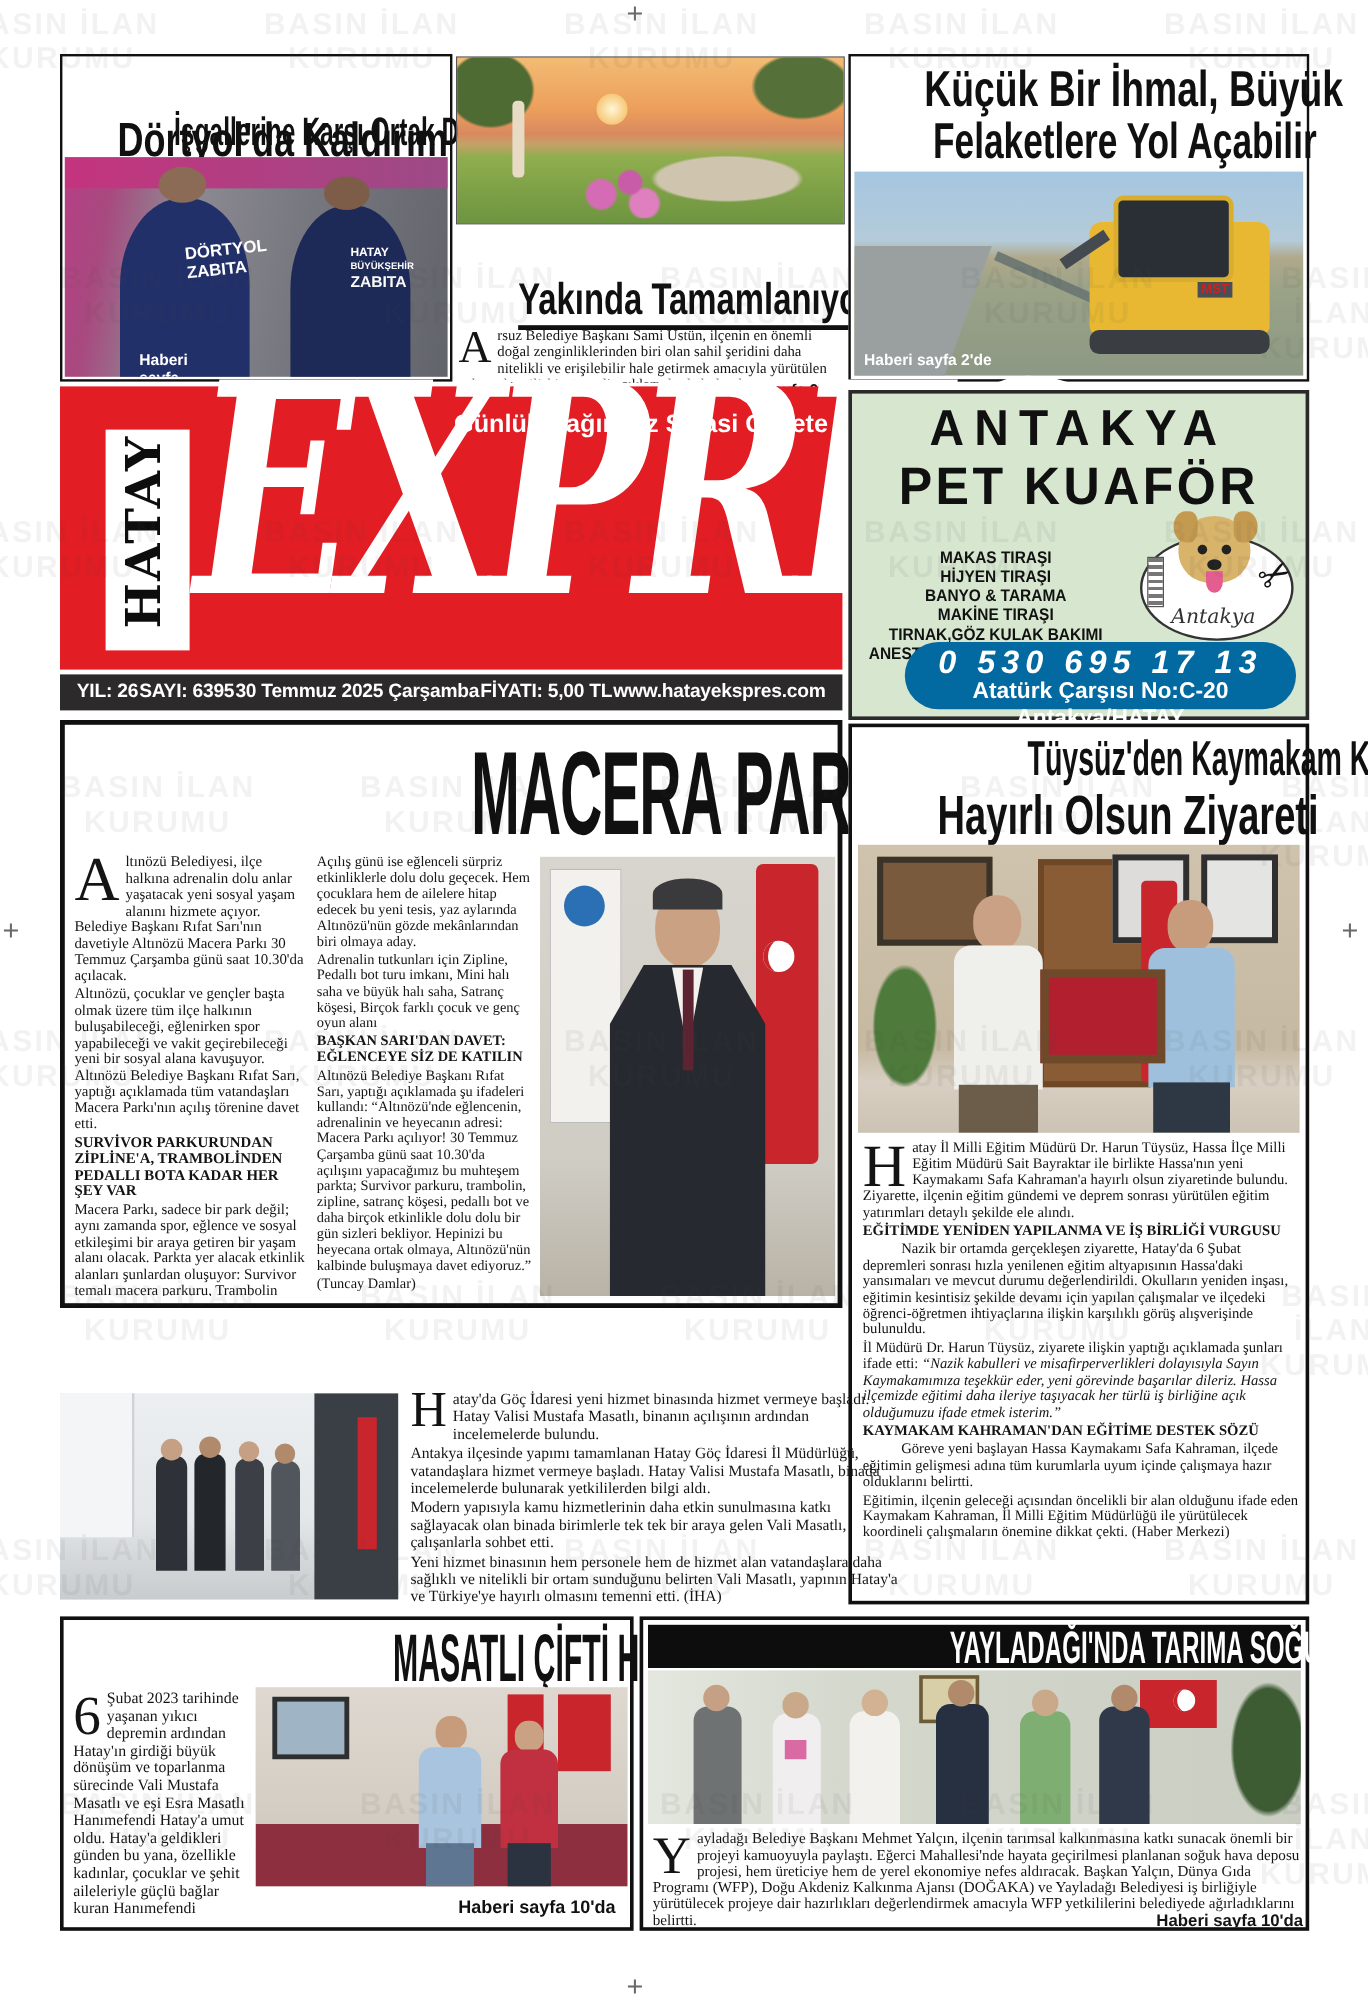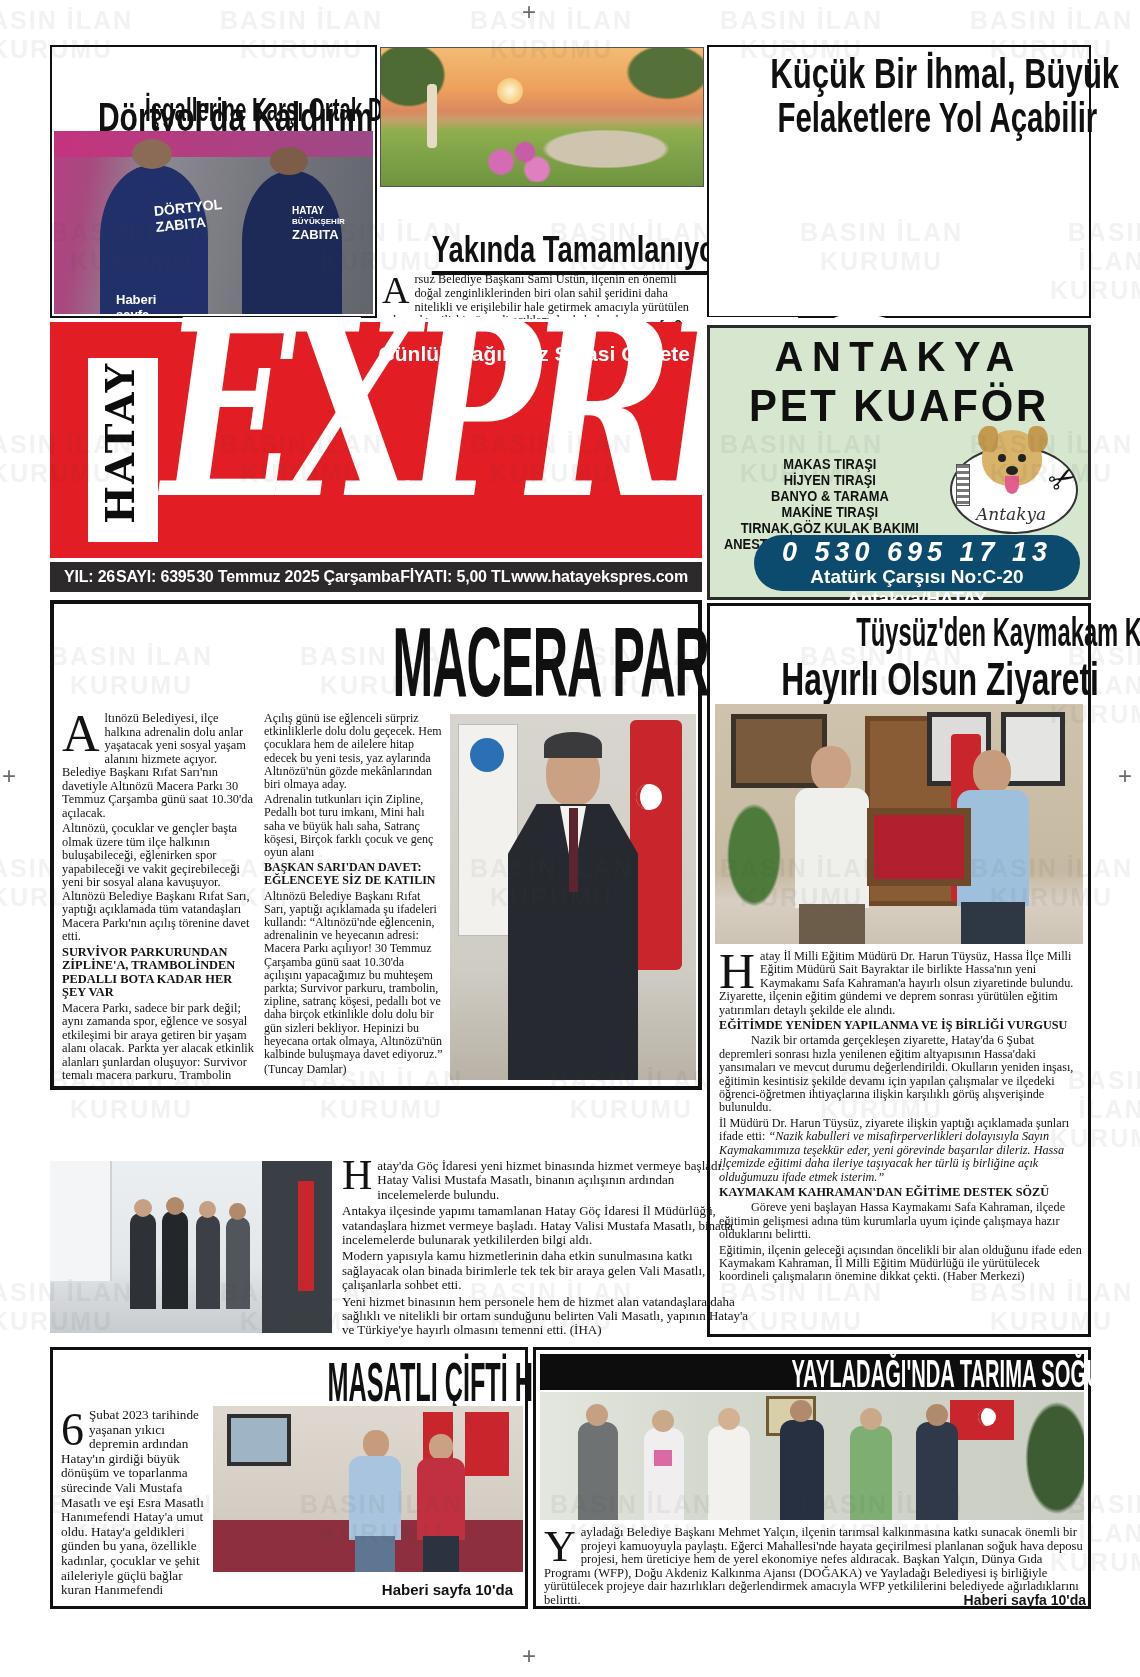--- a/index.html
+++ b/index.html
@@ -174,20 +174,30 @@
     <div class="cap-b" style="right:2px;top:272px;font-size:13px;">Haberi sayfa 2'de</div>
   </div>
 
   <div class="box" style="left:707px;top:45px;width:384px;height:273px;">
     <div class="hlwrap" style="top:6px;height:38px;">
       <span class="hl" style="font-size:42px;transform:scale(0.74,1);">Küçük Bir İhmal, Büyük</span>
     </div>
     <div class="hlwrap" style="top:50px;height:38px;">
       <span class="hl" style="font-size:42px;transform:scale(0.70,1);">Felaketlere Yol Açabilir</span>
     </div>
+    <div class="photo" style="left:3px;top:96px;width:374px;height:170px;background:linear-gradient(#a5c6e0 0%,#b4cbd9 34%,#b0a98c 42%,#9aa287 58%,#8d9884 100%);">
+      <div style="left:0;top:62px;width:150px;height:108px;background:linear-gradient(110deg,#9aa0a0 60%,transparent 61%);"></div>
+      <div style="left:118px;top:66px;width:120px;height:8px;background:#6f7a74;transform:rotate(24deg);transform-origin:left;"></div>
+      <div style="left:196px;top:42px;width:150px;height:96px;background:#e8b832;border-radius:10px;"></div>
+      <div style="left:216px;top:20px;width:92px;height:64px;background:#2a2f36;border-radius:8px;border:4px solid #d9ad2e;"></div>
+      <div style="left:196px;top:132px;width:150px;height:20px;background:#3a3d42;border-radius:8px;"></div>
+      <div style="left:170px;top:60px;width:44px;height:10px;background:#454a50;transform:rotate(-34deg);"></div>
+      <div class="cap-w" style="left:286px;top:92px;font-size:11px;color:#c22;background:#4a4f55;padding:0 3px;">MST</div>
+      <div class="cap-w" style="left:8px;bottom:5px;font-size:13px;">Haberi sayfa 2'de</div>
+    </div>
   </div>
 
   <div class="abs" style="left:50px;top:322px;width:652px;height:236px;background:#e21d23;">
     <div class="abs" style="left:38px;top:36px;width:70px;height:184px;background:#ffffff;">
       <span style="position:absolute;left:8px;top:4px;writing-mode:vertical-rl;transform:rotate(180deg);font-family:'DejaVu Serif',serif;font-weight:bold;font-size:40px;letter-spacing:2px;color:#0d0d0d;">HATAY</span>
     </div>
     <div class="abs" style="left:112px;bottom:2px;height:210px;">
       <span style="display:inline-block;font-family:'DejaVu Serif',serif;font-style:italic;font-weight:bold;font-size:200px;line-height:0.82;letter-spacing:-14px;color:#ffffff;transform:scale(0.88,1.22);transform-origin:left bottom;">EXPRES</span>
     </div>
     <div class="abs" style="right:12px;top:20px;font-family:'Liberation Sans',sans-serif;font-weight:bold;font-size:21px;color:#ffffff;">Günlük Bağımsız Siyasi Gazete</div>
@@ -221,21 +231,21 @@
       <div style="left:36px;top:-2px;width:20px;height:26px;background:#c49a50;border-radius:60% 40% 40% 60%;"></div>
       <div style="left:86px;top:-2px;width:20px;height:26px;background:#c49a50;border-radius:40% 60% 60% 40%;"></div>
       <div style="left:56px;top:26px;width:8px;height:8px;background:#222;border-radius:50%;"></div>
       <div style="left:76px;top:26px;width:8px;height:8px;background:#222;border-radius:50%;"></div>
       <div style="left:64px;top:38px;width:12px;height:9px;background:#222;border-radius:50%;"></div>
       <div style="left:63px;top:48px;width:14px;height:18px;background:#e35d8e;border-radius:0 0 50% 50%;"></div>
       <div style="left:14px;top:36px;width:12px;height:40px;background:repeating-linear-gradient(#777 0 3px,#fff 3px 6px);border:1px solid #555;"></div>
       <div style="right:6px;top:32px;font-size:32px;transform:rotate(-30deg);color:#111;">✂</div>
       <div style="left:34px;top:76px;font-family:'DejaVu Serif',serif;font-style:italic;font-size:17px;color:#333;">Antakya</div>
     </div>
-    <div class="abs" style="left:8px;right:8px;bottom:6px;height:56px;background:#0c4a6e;border-radius:28px;text-align:center;margin-left:36px;">
+    <div class="abs" style="left:8px;right:8px;bottom:6px;height:56px;background:#0369a1;border-radius:28px;text-align:center;margin-left:36px;">
       <div style="font-family:'Liberation Sans',sans-serif;font-weight:bold;font-style:italic;font-size:27px;letter-spacing:5px;color:#fff;margin-top:2px;">0 530 695 17 13</div>
       <div style="font-family:'Liberation Sans',sans-serif;font-weight:bold;font-size:19px;color:#fff;margin-top:-2px;">Atatürk Çarşısı No:C-20 Antakya/HATAY</div>
     </div>
   </div>
 
   <div class="box" style="left:50px;top:600px;width:652px;height:490px;border-width:4px;">
     <div class="hlwrap" style="top:8px;height:92px;">
       <span class="hl" style="font-size:104px;letter-spacing:-2px;transform:scale(0.47,0.95);">MACERA PARKI AÇILIYOR</span>
     </div>
     <div class="body" style="left:8px;top:108px;width:194px;height:368px;font-size:12.4px;line-height:13.5px;">

